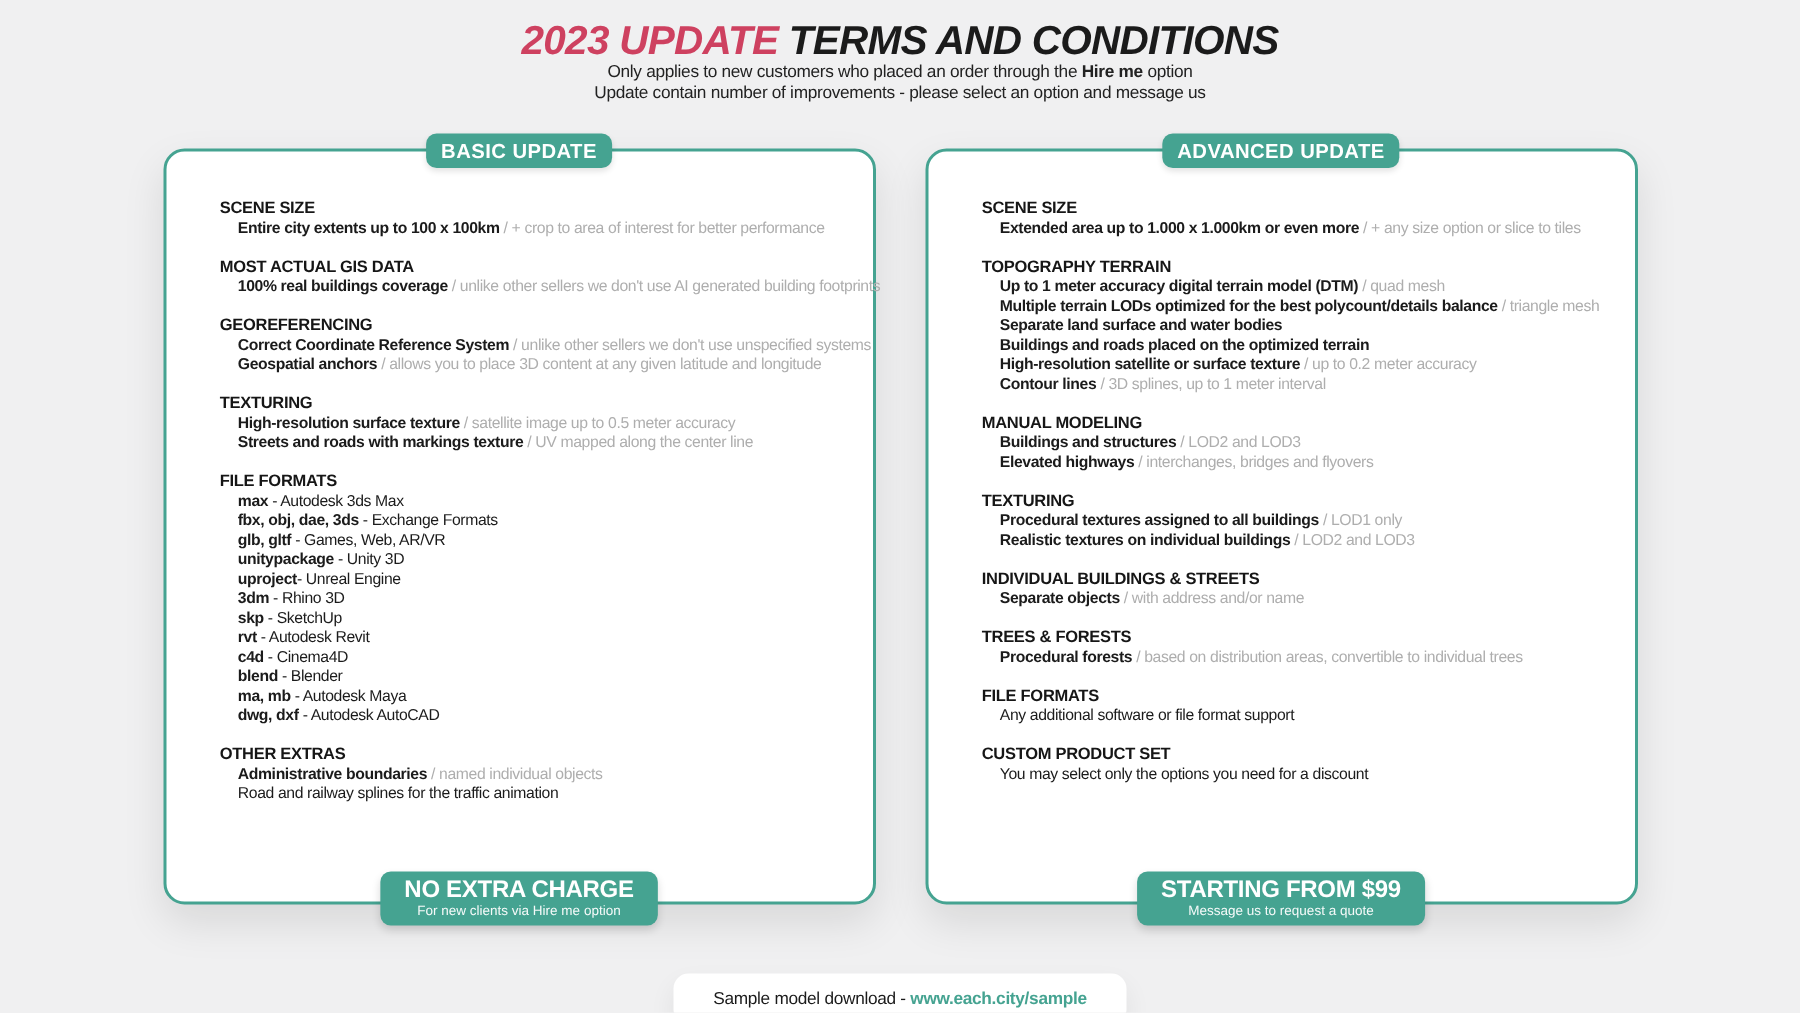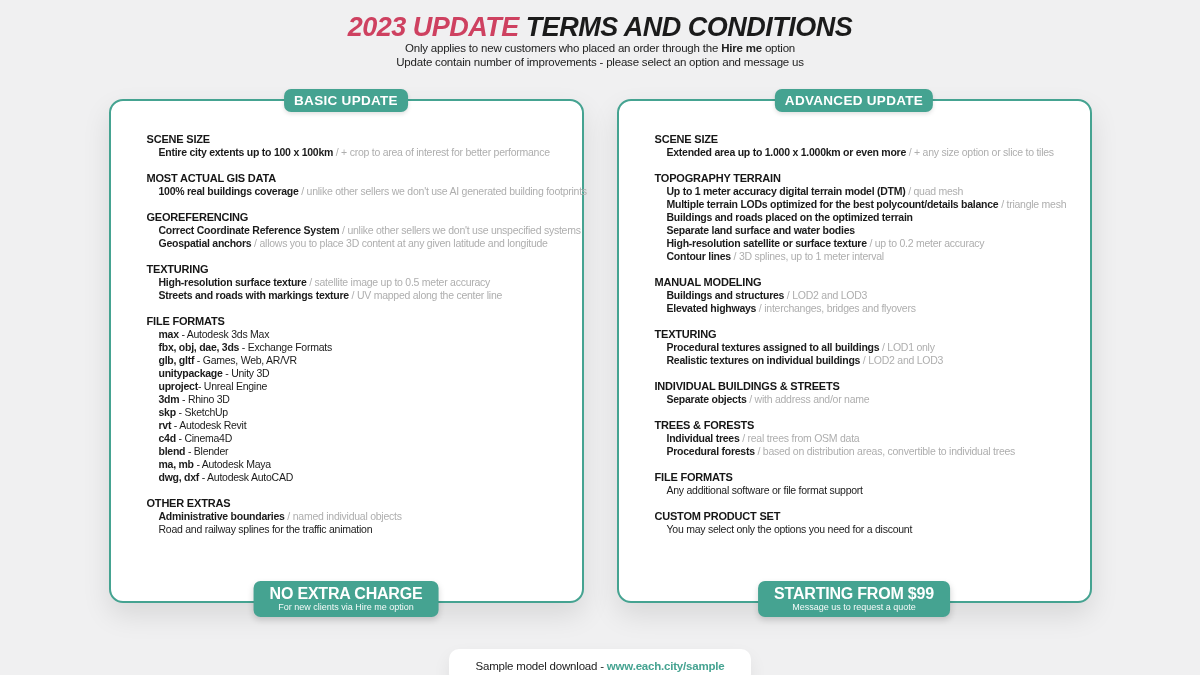--- a/index.html
+++ b/index.html
@@ -170,42 +170,41 @@
       <div class="panel-badge">ADVANCED UPDATE</div>
       <div class="panel-content">
         <div class="section">
           <div class="section-title">SCENE SIZE</div>
           <div class="item"><span class="b">Extended area up to 1.000 x 1.000km or even more</span><span class="note"> / + any size option or slice to tiles</span></div>
         </div>
         <div class="section">
           <div class="section-title">TOPOGRAPHY TERRAIN</div>
           <div class="item"><span class="b">Up to 1 meter accuracy digital terrain model (DTM)</span><span class="note"> / quad mesh</span></div>
           <div class="item"><span class="b">Multiple terrain LODs optimized for the best polycount/details balance</span><span class="note"> / triangle mesh</span></div>
+          <div class="item"><span class="b">Separate land surface and water bodies</span></div>
           <div class="item"><span class="b">Buildings and roads placed on the optimized terrain</span></div>
-          <div class="item"><span class="b">Separate land surface and water bodies</span></div>
           <div class="item"><span class="b">High-resolution satellite or surface texture</span><span class="note"> / up to 0.2 meter accuracy</span></div>
           <div class="item"><span class="b">Contour lines</span><span class="note"> / 3D splines, up to 1 meter interval</span></div>
         </div>
         <div class="section">
           <div class="section-title">MANUAL MODELING</div>
           <div class="item"><span class="b">Buildings and structures</span><span class="note"> / LOD2 and LOD3</span></div>
           <div class="item"><span class="b">Elevated highways</span><span class="note"> / interchanges, bridges and flyovers</span></div>
         </div>
         <div class="section">
           <div class="section-title">TEXTURING</div>
           <div class="item"><span class="b">Procedural textures assigned to all buildings</span><span class="note"> / LOD1 only</span></div>
           <div class="item"><span class="b">Realistic textures on individual buildings</span><span class="note"> / LOD2 and LOD3</span></div>
         </div>
         <div class="section">
           <div class="section-title">INDIVIDUAL BUILDINGS &amp; STREETS</div>
           <div class="item"><span class="b">Separate objects</span><span class="note"> / with address and/or name</span></div>
         </div>
         <div class="section">
           <div class="section-title">TREES &amp; FORESTS</div>
-          <div class="item"><span class="b">Individual trees</span><span class="note"> / real trees from OSM data</span></div>
           <div class="item"><span class="b">Procedural forests</span><span class="note"> / based on distribution areas, convertible to individual trees</span></div>
         </div>
         <div class="section">
           <div class="section-title">FILE FORMATS</div>
           <div class="item"><span>Any additional software or file format support</span></div>
         </div>
         <div class="section">
           <div class="section-title">CUSTOM PRODUCT SET</div>
           <div class="item"><span>You may select only the options you need for a discount</span></div>
         </div>

